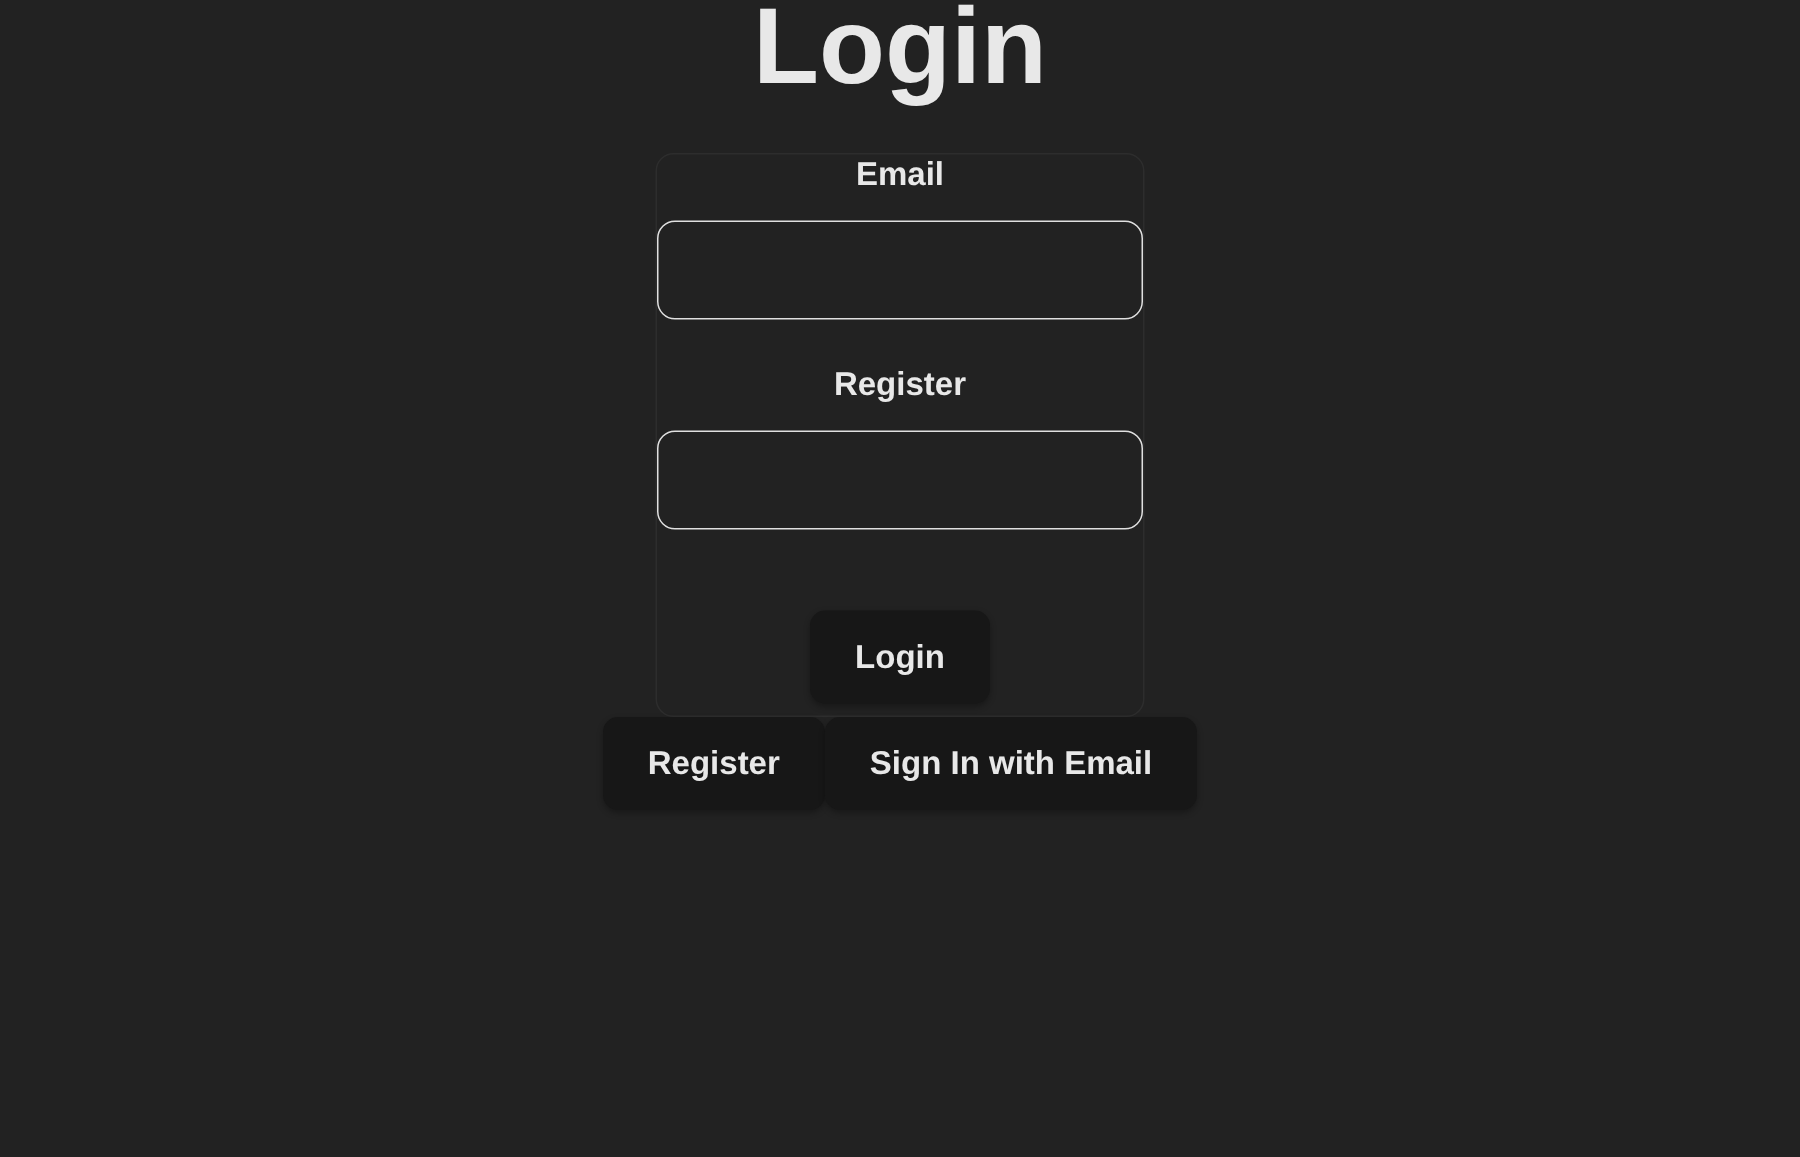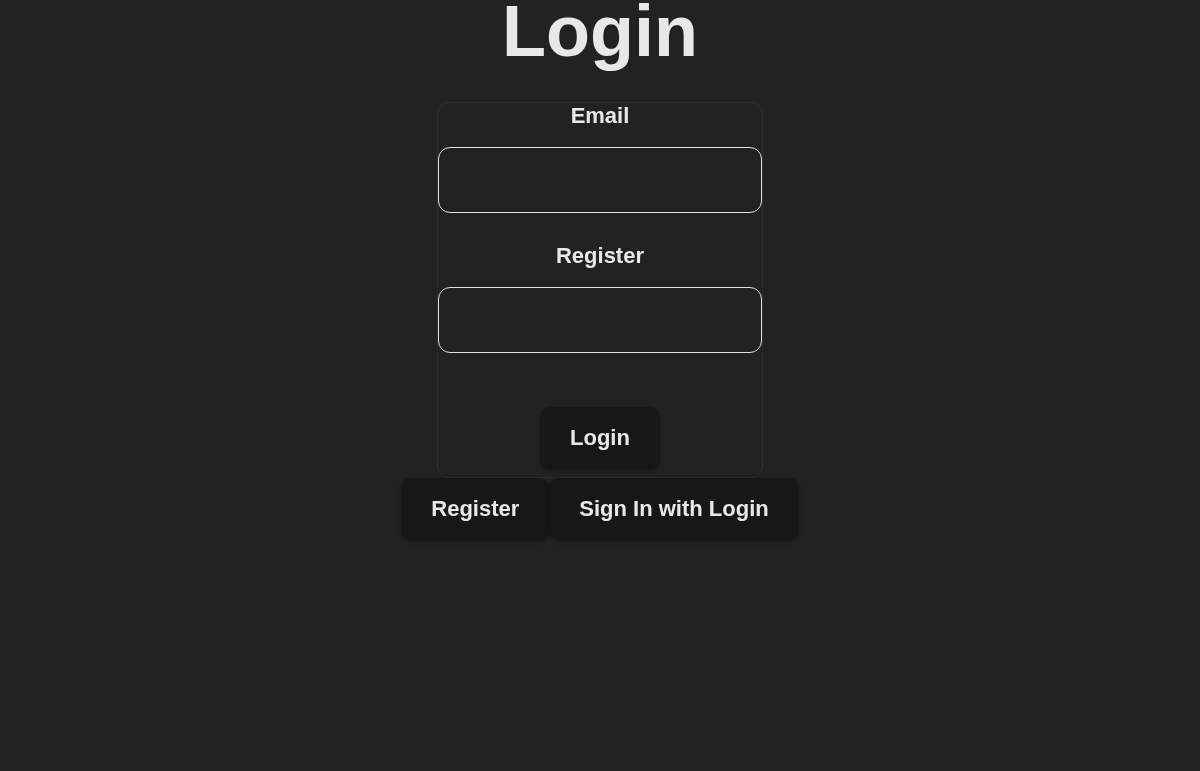--- a/index.html
+++ b/index.html
@@ -103,15 +103,15 @@
     <div class="field-group">
       <label class="field-label">Register</label>
       <input type="password" class="text-input" value="" style="">
     </div>
 
     <button class="btn btn-login">Login</button>
   </div>
 
   <div class="actions">
     <button class="btn">Register</button>
-    <button class="btn">Sign In with Login</button>
+    <button class="btn">Sign In with Email</button>
   </div>
 </div>
 
 </body></html>

